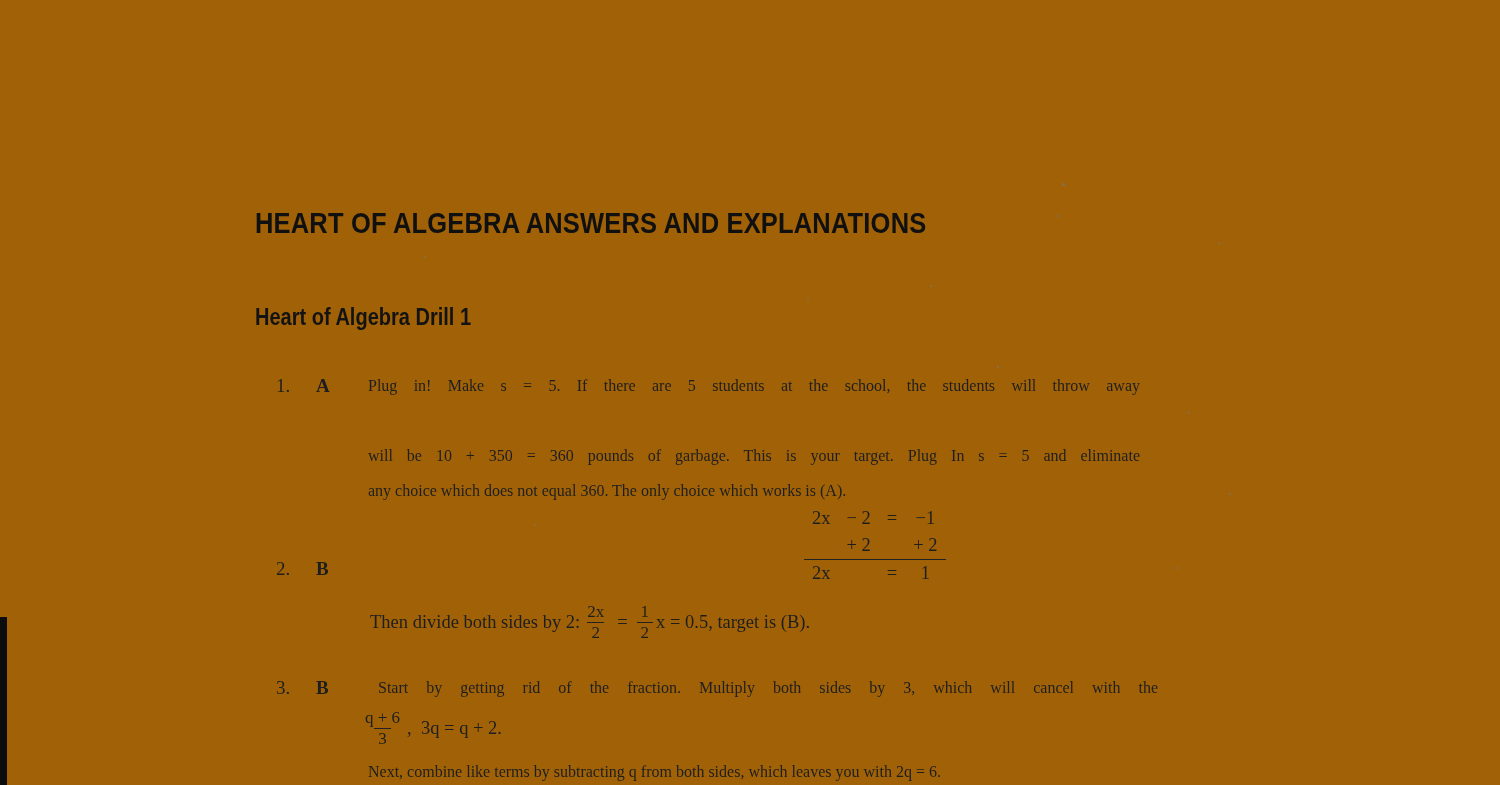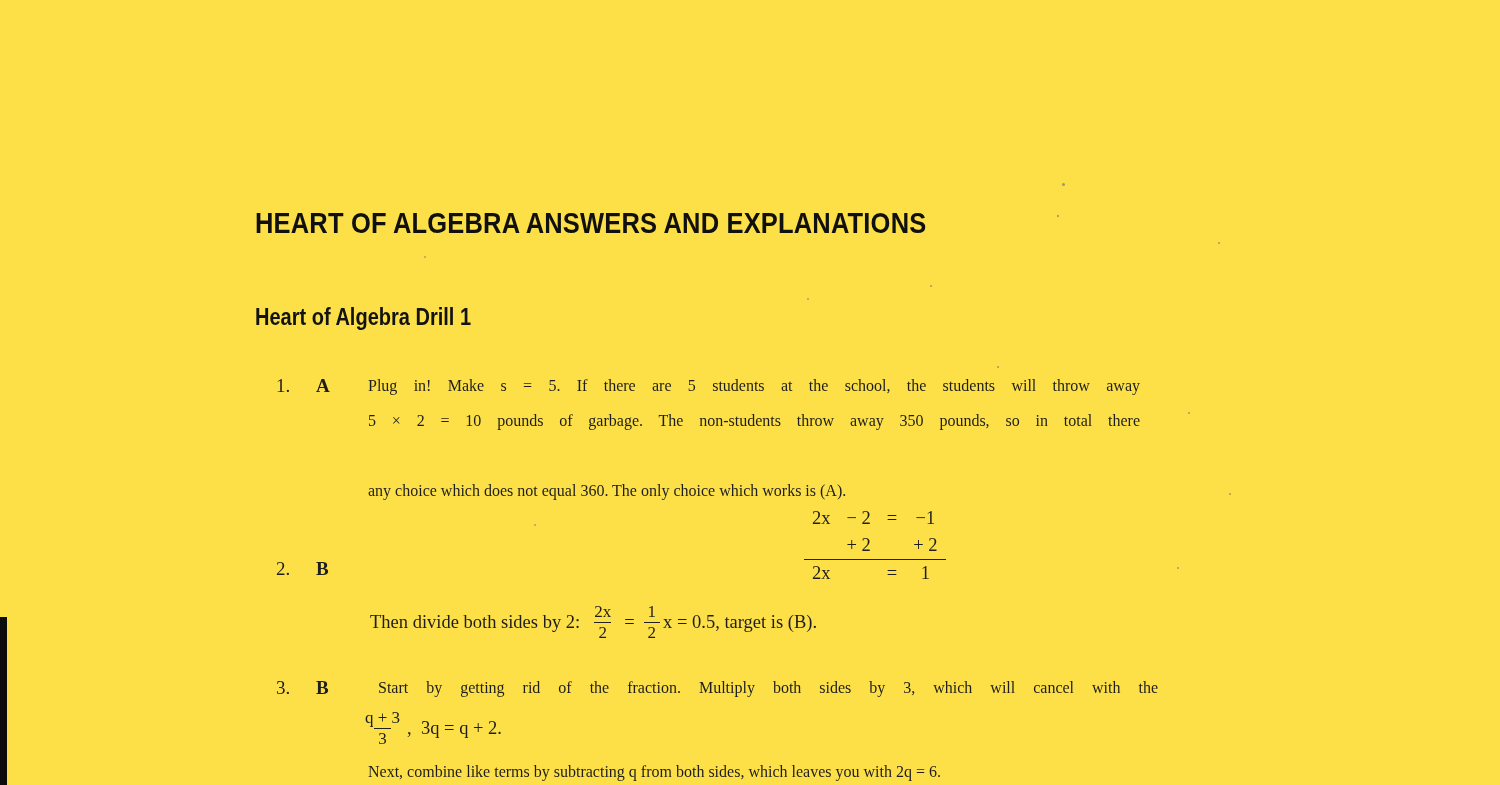--- a/index.html
+++ b/index.html
@@ -4,21 +4,21 @@
 <style>
   * { margin:0; padding:0; box-sizing:border-box; }
   html,body { width:1500px; height:785px; }
   body {
     background:#ffffff;
     font-family:"Liberation Serif", serif;
     color:#1e1e1e;
     position:relative;
     overflow:hidden;
   }
-  .page { position:absolute; inset:0; background:#fde047; }
+  .page { position:absolute; inset:0; background:#a16207; }
 
   .title {
     position:absolute; left:255px; top:206px;
     font-family:"Liberation Sans", sans-serif;
     font-weight:700; font-size:30px; letter-spacing:0.2px;
     transform:scaleX(0.85); transform-origin:left top;
     white-space:nowrap; color:#101010;
   }
   .section {
     position:absolute; left:255px; top:304px;
@@ -47,21 +47,21 @@
     position:absolute; display:flex; align-items:center;
     font-size:18.5px; white-space:pre;
   }
   .mrow .txt { white-space:pre; }
   .frac {
     display:inline-flex; flex-direction:column; align-items:center;
     margin:0 3px; font-size:17px; line-height:20px;
   }
   .frac .fnum { padding:0 4px; }
   .frac .fden { padding:0 4px; border-top:1.4px solid #222; }
-  .gap-r { margin-right:7px; }
+  .gap-r { }
   .gap-lr { margin:0 6px; }
 
   .speck { position:absolute; border-radius:50%; background:#777; }
   .edge-bar { position:absolute; left:0; top:617px; width:7px; height:168px; background:#0c0c0c; }
 </style>
 </head>
 <body>
 
 <div class="page">
 
@@ -77,21 +77,21 @@
   <div class="speck" style="left:1229px;top:493px;width:2px;height:2px;opacity:.7"></div>
   <div class="speck" style="left:534px;top:524px;width:2px;height:2px;opacity:.6"></div>
   <div class="speck" style="left:1177px;top:567px;width:2px;height:2px;opacity:.7"></div>
 
   <h1 class="title">HEART OF ALGEBRA ANSWERS AND EXPLANATIONS</h1>
   <h2 class="section">Heart of Algebra Drill 1</h2>
 
   <div class="num" style="top:368px">1.</div>
   <div class="ans" style="top:368px">A</div>
   <div class="bline just" style="left:368px;top:368px;width:772px">Plug in! Make s = 5. If there are 5 students at the school, the students will throw away</div>
-  <div class="bline just" style="left:368px;top:403px;width:772px">5 × 2 = 10 pounds of garbage. The non-students throw away 350 pounds, so in total there</div>
+  <div class="bline just" style="left:368px;top:438px;width:772px">will be 10 + 350 = 360 pounds of garbage. This is your target. Plug In s = 5 and eliminate</div>
   <div class="bline" style="left:368px;top:473px;width:772px">any choice which does not equal 360. The only choice which works is (A).</div>
 
   <div class="num" style="top:551px">2.</div>
   <div class="ans" style="top:551px">B</div>
 
   <table class="eq">
     <tbody>
         <tr>
       <td>2x</td>
       <td>− 2</td>
@@ -126,21 +126,21 @@
     </span>
     <span class="txt">x = 0.5, target is (B).</span>
   </div>
 
   <div class="num" style="top:670px">3.</div>
   <div class="ans" style="top:670px">B</div>
   <div class="bline just" style="left:378px;top:670px;width:780px">Start by getting rid of the fraction. Multiply both sides by 3, which will cancel with the</div>
 
   <div class="mrow" style="left:358px;top:703px;height:50px">
     <span class="frac">
-      <span class="fnum">q + 3</span>
+      <span class="fnum">q + 6</span>
       <span class="fden">3</span>
     </span>
     <span class="txt">,  3q = q + 2.</span>
   </div>
 
   <div class="bline" style="left:368px;top:757px;width:780px;line-height:30px">Next, combine like terms by subtracting q from both sides, which leaves you with 2q = 6.</div>
 
 </div>
 
 </body></html>

